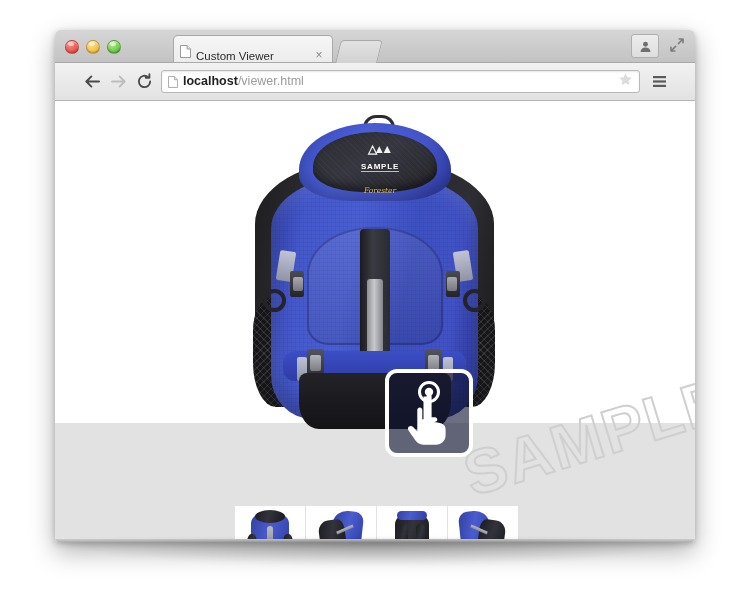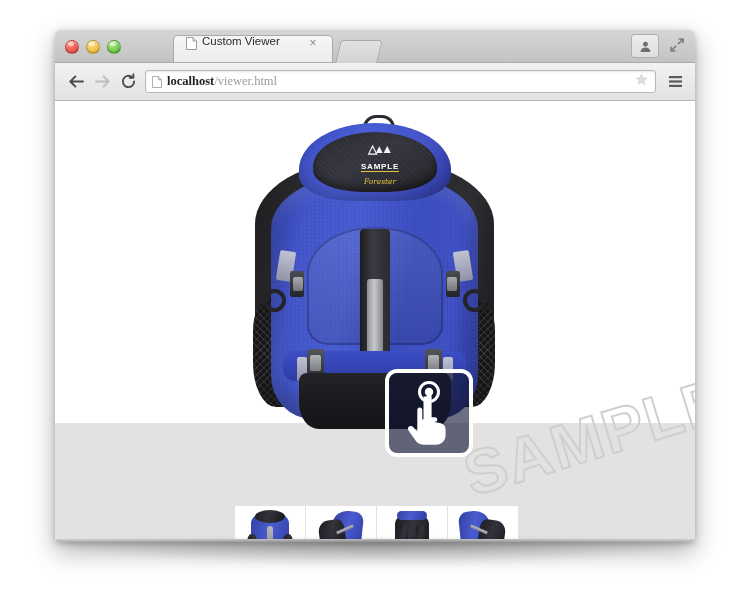--- a/index.html
+++ b/index.html
@@ -33,21 +33,21 @@
     border-radius:50%;background:rgba(255,255,255,.55);}
   .light.red{background:radial-gradient(circle at 35% 28%,#ff8b80,#e8514a 70%,#cf3b36);}
   .light.yellow{background:radial-gradient(circle at 35% 28%,#ffe08a,#f1bd3e 70%,#d9a326);}
   .light.green{background:radial-gradient(circle at 35% 28%,#b6eb89,#63c544 70%,#49ab2f);}
 
   .tab{
     position:absolute;left:118px;top:5px;width:160px;height:27px;
     background:linear-gradient(#f6f6f6,#ececed);
     border:1px solid #a9a9a9;border-bottom:none;
     border-radius:5px 5px 0 0;
-    display:flex;align-items:flex-start;padding:0 12px;box-sizing:border-box;
+    display:flex;align-items:flex-end;padding:0 6px;box-sizing:border-box;
   }
   .tab .pagefav{flex:0 0 auto;margin-right:5px;}
   .tab-title{
     flex:1 1 auto;font-size:11.5px;color:#2b2b2b;white-space:nowrap;overflow:hidden;
     text-overflow:ellipsis;line-height:1;
   }
   .tab-close{
     flex:0 0 auto;width:14px;height:14px;color:#8a8a8a;font-size:12px;line-height:14px;
     text-align:center;font-family:"Liberation Sans",sans-serif;
   }
@@ -56,21 +56,21 @@
     background:linear-gradient(#e2e2e2,#d2d2d2);
     border:1px solid #a9a9a9;border-bottom:none;border-radius:4px 4px 0 0;
     transform:skewX(-14deg);
   }
 
   
   .toolbar{
     position:relative;height:38px;
     background:linear-gradient(#f2f2f2,#e2e2e2);
     border-bottom:1px solid #b4b4b4;
-    display:flex;align-items:center;padding:0 8px;box-sizing:border-box;font-family:Liberation Serif, serif;
+    display:flex;align-items:center;padding:0 24px;box-sizing:border-box;
   }
   .navbtn{width:26px;height:26px;display:flex;align-items:center;justify-content:center;}
   .omnibox{
     flex:1 1 auto;height:23px;margin:0 7px 0 4px;
     background:#ffffff;border:1px solid #b9b9b9;border-radius:3px;
     box-shadow:inset 0 1px 2px rgba(0,0,0,.10);
     display:flex;align-items:center;padding:0 6px;box-sizing:border-box;
   }
   .url{
     font-size:12.5px;line-height:1;color:#9b9b9b;margin-left:5px;white-space:nowrap;
@@ -147,21 +147,21 @@
   }
   .logo-mark{
     font-size:12px;line-height:11px;color:#f2f2f2;letter-spacing:-1px;font-weight:bold;
   }
   .logo-word{
     font-size:8px;line-height:9px;letter-spacing:.8px;color:#ffffff;font-weight:bold;
     border-bottom:1px solid #e8c33a;display:inline-block;padding-bottom:0px;
   }
   .logo-sub{
     font-family:"DejaVu Serif",serif;font-style:italic;font-size:7.5px;line-height:10px;
-    color:#e3c13c;margin-top:4px;
+    color:#e3c13c;margin-top:13px;
   }
 
   
   .refl{background:linear-gradient(#d8d8d8,#9fa0a4);opacity:.85;}
   .refl-l{left:31px;top:150px;width:16px;height:30px;transform:rotate(9deg);border-radius:2px;}
   .refl-r{left:208px;top:150px;width:16px;height:30px;transform:rotate(-9deg);border-radius:2px;}
   .refl-bl{left:50px;top:256px;width:10px;height:24px;border-radius:2px;}
   .refl-br{left:196px;top:256px;width:10px;height:24px;border-radius:2px;}
 
   

